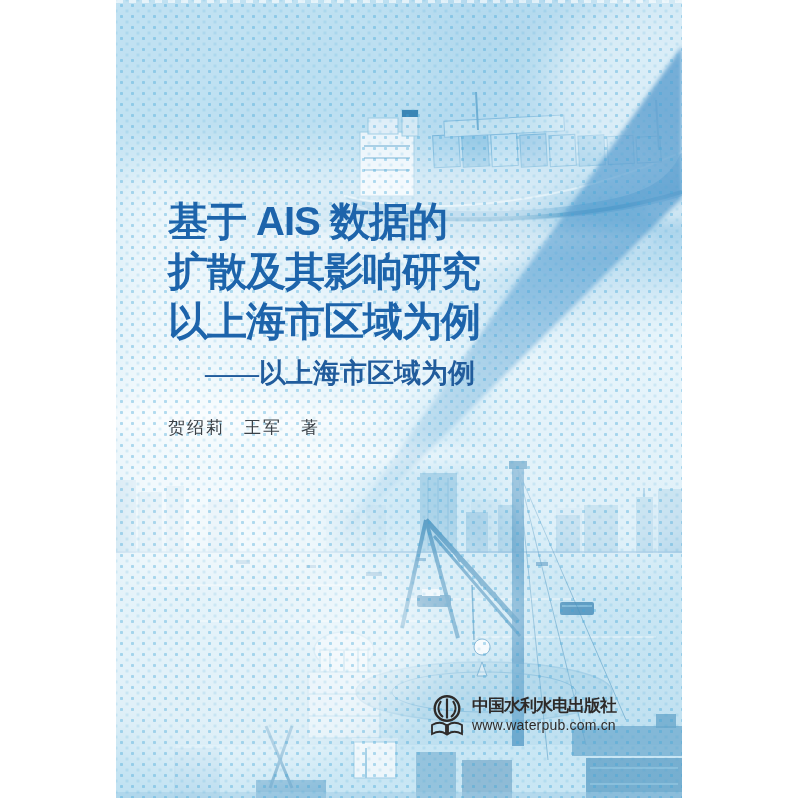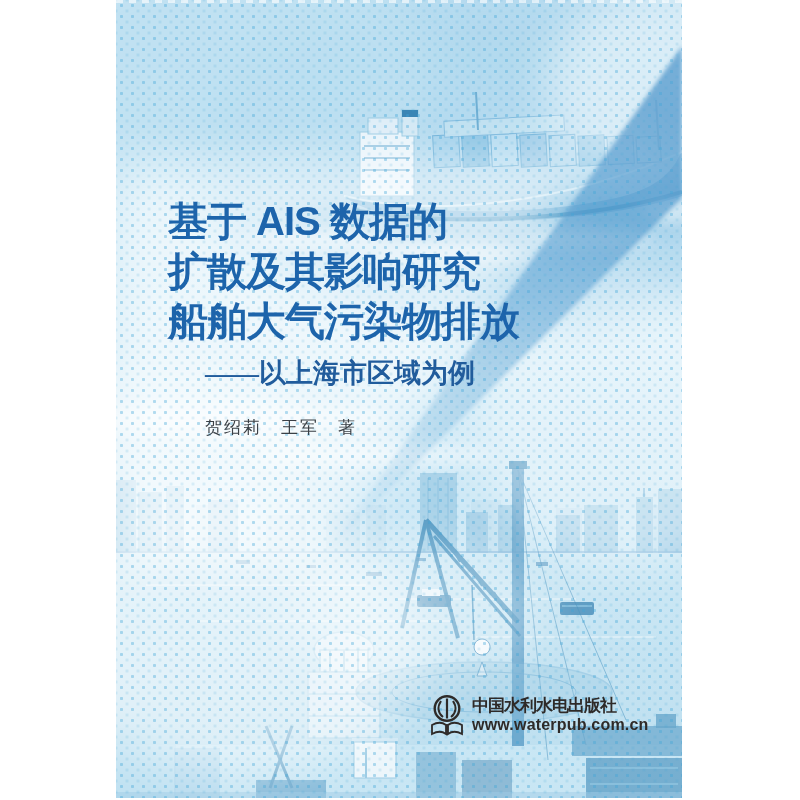--- a/index.html
+++ b/index.html
@@ -14,27 +14,27 @@
           radial-gradient(circle, rgba(62,165,215,0.18) 1.1px, rgba(62,165,215,0) 1.7px);
         background-size:11px 11px,11px 11px;
         background-position:0 0,5.5px 5.5px;}
   .top-dashes{position:absolute;left:0;top:0;width:566px;height:3px;opacity:.7;
         background:repeating-linear-gradient(90deg,rgba(255,255,255,.85) 0 7px,rgba(255,255,255,0) 7px 13px);}
   .title{position:absolute;left:52px;top:196px;color:var(--title,#1d64ab);
          font-size:40px;line-height:50px;font-weight:600;letter-spacing:-1px;white-space:nowrap;}
   .subtitle{position:absolute;left:52px;top:355px;color:var(--subtitle,#215c9c);
          font-family:"Liberation Serif",serif;font-size:27px;font-weight:700;letter-spacing:0px;white-space:nowrap;margin-left:37px;}
   .authors{position:absolute;left:52px;top:416px;color:var(--authors,#3a4046);
-         font-size:17px;letter-spacing:2px;white-space:nowrap;margin-left:37px;}
+         font-size:17px;letter-spacing:2px;white-space:nowrap;}
   .publisher{position:absolute;left:312px;top:694px;display:flex;align-items:flex-start;color:var(--publisher,#2e2a28);}
   .pub-mark{width:38px;height:44px;flex:0 0 auto;}
   .pub-text{margin-left:6px;display:flex;flex-direction:column;}
   .pub-name{font-family:"Liberation Serif",serif;font-weight:700;font-size:17px;
             letter-spacing:-1px;white-space:nowrap;line-height:24px;}
-  .pub-url{font-weight:700;font-size:16px;letter-spacing:.2px;white-space:nowrap;line-height:14px;}
+  .pub-url{font-weight:400;font-size:14px;letter-spacing:.2px;white-space:nowrap;line-height:14px;}
 </style>
 </head>
 <body>
 
 <div class="page">
   <div class="cover">
 
     <svg class="scene" viewBox="0 0 566 798" aria-hidden="true">
       <defs>
         <filter id="b2" x="-30%" y="-30%" width="160%" height="160%">
@@ -223,21 +223,21 @@
 
       <polygon points="566,46 566,198 211,553" fill="url(#lgRibbon)" filter="url(#b2)"></polygon>
     </svg>
 
     <div class="dots"></div>
     <div class="top-dashes"></div>
 
     <div class="title">
       <div>基于 AIS 数据的</div>
       <div>扩散及其影响研究</div>
-      <div>船舶大气污染物排放</div>
+      <div>以上海市区域为例</div>
     </div>
 
     <div class="subtitle">——以上海市区域为例</div>
 
     <div class="authors">贺绍莉　王军　著</div>
 
     <div class="publisher">
       <svg class="pub-mark" viewBox="0 0 38 44" aria-hidden="true">
         <circle cx="19" cy="14.5" r="12.3" fill="none" stroke="#2e2a28" stroke-width="2.4"></circle>
         <path d="M19,4.5 V24.5" stroke="#2e2a28" stroke-width="2.2" fill="none"></path>

